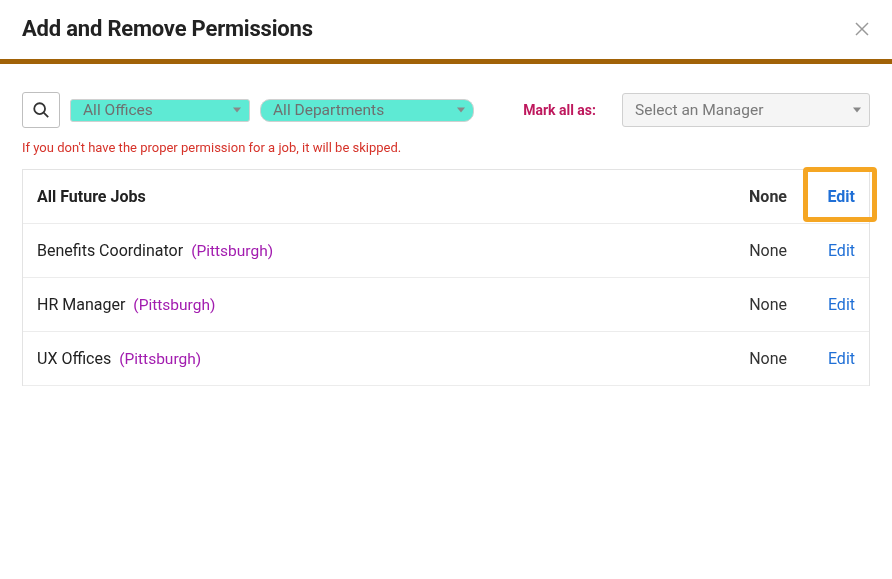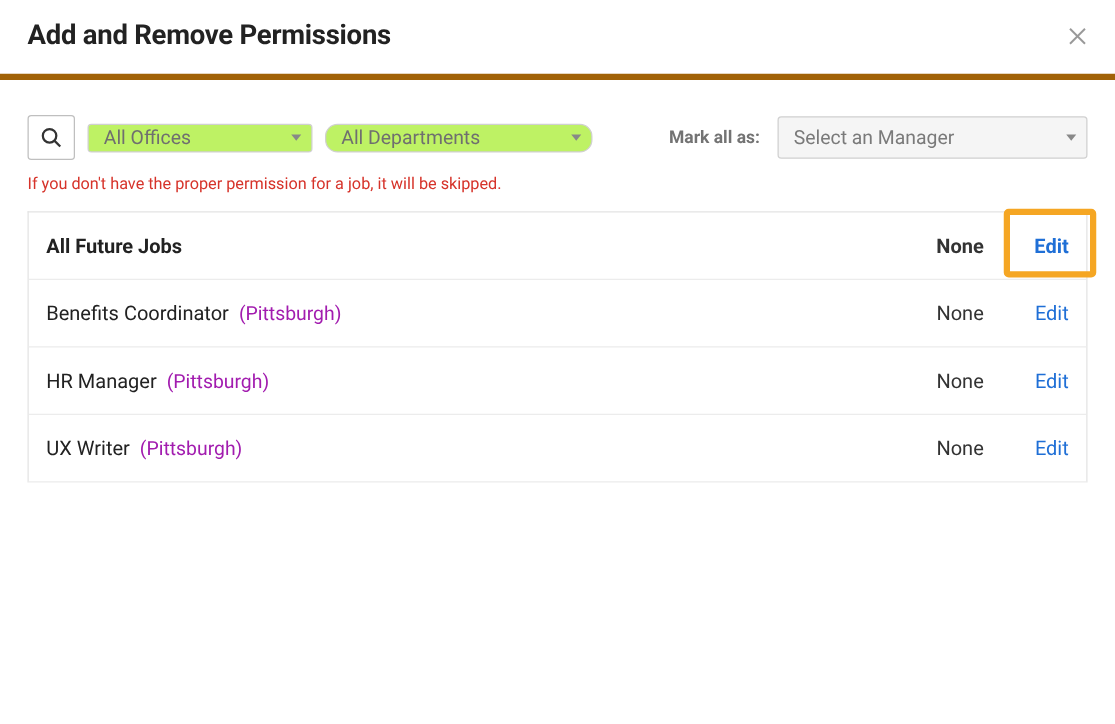--- a/index.html
+++ b/index.html
@@ -4,26 +4,26 @@
   <style>
     * { box-sizing: border-box; margin: 0; padding: 0; }
     body { font-family: -apple-system, BlinkMacSystemFont, "Segoe UI", Roboto, Helvetica, Arial, sans-serif; background: #fff; color: #333; width: 892px; height: 579px; overflow: hidden; }
     .modal-header { display: flex; align-items: center; justify-content: space-between; padding: 16px 22px 18px 22px; border-bottom: 5px solid #a16207; }
     .modal-title { font-size: 22px; font-weight: 700; color: #222; letter-spacing: -0.2px; }
     .close-btn { width: 16px; height: 16px; display: flex; align-items: center; justify-content: center; cursor: pointer; color: #999; }
     .close-btn svg { width: 14px; height: 14px; stroke: #999; stroke-width: 1.5; }
     .toolbar { display: flex; align-items: center; padding: 28px 22px 10px 22px; gap: 10px; }
     .search-btn { width: 38px; height: 36px; border: 1px solid #bfbfbf; border-radius: 3px; background: #fff; display: flex; align-items: center; justify-content: center; cursor: pointer; }
     .search-btn svg { width: 18px; height: 18px; stroke: #333; stroke-width: 2; fill: none; }
-    .select-wrap { position: relative; height: 23px; border: 1px solid #d0d0d0; border-radius: 3px; background: #bef264; display: flex; align-items: center; padding: 0 28px 0 12px; cursor: pointer; }
+    .select-wrap { position: relative; height: 23px; border: 1px solid #d0d0d0; border-radius: 3px; background: #5eead4; display: flex; align-items: center; padding: 0 28px 0 12px; cursor: pointer; }
     .select-offices { width: 180px; }
     .select-depts { width: 214px; border-radius: 10px; }
     .select-text { font-size: 15.5px; color: #6f6f6f; }
     .select-wrap .caret { position: absolute; right: 8px; top: 50%; transform: translateY(-50%); width: 0; height: 0; border-left: 4px solid transparent; border-right: 4px solid transparent; border-top: 5px solid #888; }
-    .mark-label { font-size: 14px; font-weight: 700; color: #737373; margin-left: auto; margin-right: 4px; }
+    .mark-label { font-size: 14px; font-weight: 700; color: #be185d; margin-left: auto; margin-right: 16px; }
     .select-mark { width: 248px; height: 34px; background: #f5f5f5; }
     .select-mark .select-text { color: #7a7a7a; }
     .warning { padding: 2px 22px 14px 22px; font-size: 13px; color: #d6332a; }
     .table-wrap { margin: 0 22px; border: 1px solid #e3e3e3; border-bottom: none; }
     .row { display: flex; align-items: center; height: 54px; padding: 0 14px; border-bottom: 1px solid #ececec; }
     .row.first { font-weight: 700; }
     .job-cell { flex: 1; display: flex; align-items: flex-end; gap: 8px; font-size: 16px; color: #222; }
     .job-loc { color: #a21caf; font-weight: 400; font-size: 15.5px; }
     .perm-cell { width: 110px; font-size: 16px; color: #333; text-align: right; }
     .edit-cell { width: 68px; text-align: right; }
@@ -89,21 +89,21 @@
       <div class="row">
         <div class="job-cell">
           <span>HR Manager</span>
           <span class="job-loc">(Pittsburgh)</span>
         </div>
         <div class="perm-cell">None</div>
         <div class="edit-cell"><span class="edit-link">Edit</span></div>
       </div>
       <div class="row">
         <div class="job-cell">
-          <span>UX Writer</span>
+          <span>UX Offices</span>
           <span class="job-loc">(Pittsburgh)</span>
         </div>
         <div class="perm-cell">None</div>
         <div class="edit-cell"><span class="edit-link">Edit</span></div>
       </div>
     </div>
 
   <div class="highlight-box" id="hl" style="left: 803.484px; top: 167px; width: 73.5156px; height: 55px;"></div>
 
 </div>

